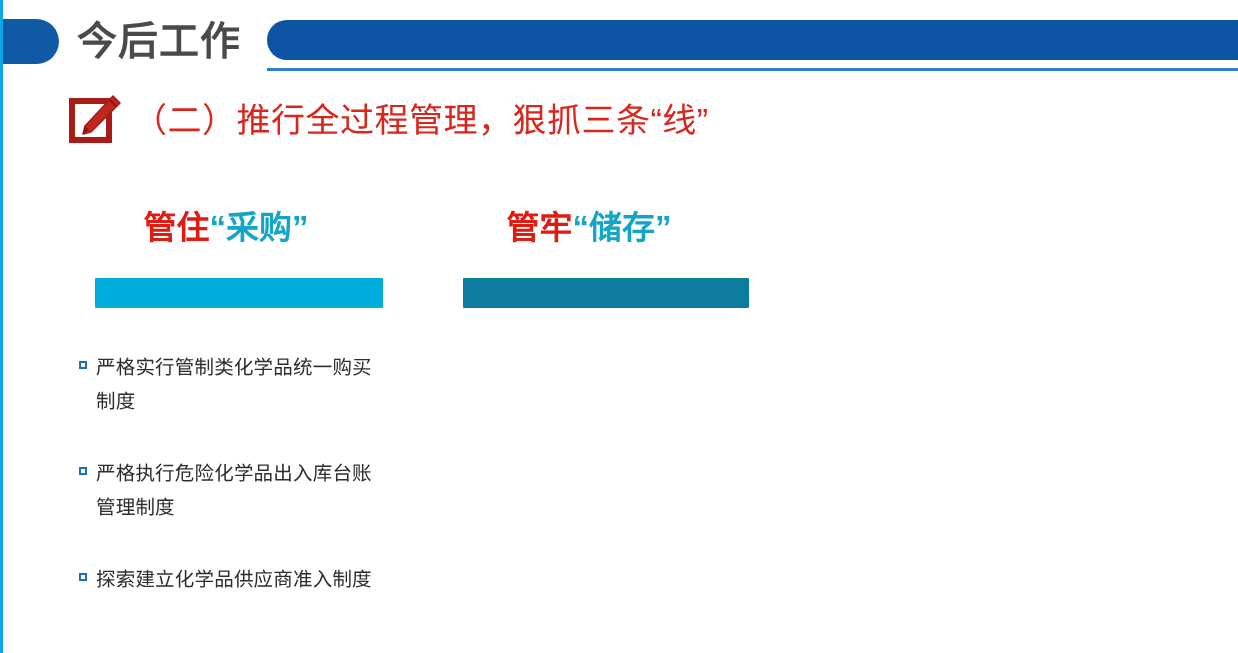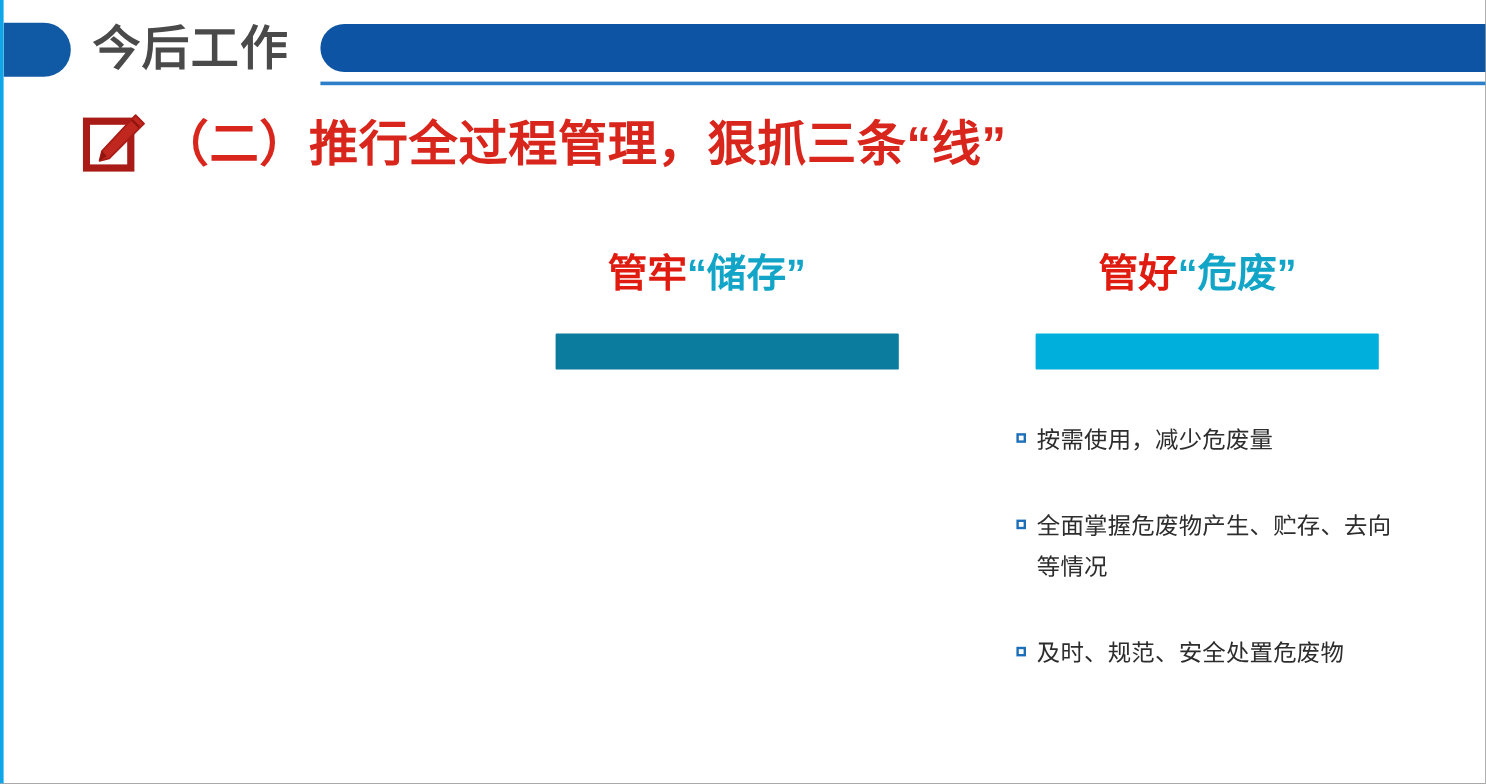--- a/index.html
+++ b/index.html
@@ -75,22 +75,22 @@
     height: 56px;
   }
   .edit-icon {
     width: 54px;
     height: 50px;
     flex: 0 0 auto;
     display: block;
   }
   .subtitle-text {
     margin-left: 10px;
-    font-size: 41px;
-    font-weight: bold;
+    font-size: 34px;
+    font-weight: normal;
     color: #d9261c;
     letter-spacing: 0.5px;
     white-space: nowrap;
     line-height: 40px;
   }
 
   
   .columns {
     position: absolute;
     left: 0;
@@ -187,43 +187,43 @@
           <line x1="41" y1="5" x2="47" y2="11" stroke="#8f1410" stroke-width="2"></line>
           <polygon points="14,39 16,31 20,35" fill="#8f1410"></polygon>
         </g>
       </svg>
     </span>
     <span class="subtitle-text">（二）推行全过程管理，狠抓三条“线”</span>
   </div>
 
   <div class="columns">
 
+    <div class="col col-1">
+      <div class="col-heading">
+        <span class="head-red">管住</span><span class="head-cyan">“采购”</span>
+      </div>
+      <div class="col-bar" style="background: rgb(0, 173, 218);"></div>
+      <ul class="bullets">
+        <li class="bullet-item">
+          <span class="bullet-mark"></span>
+          <span class="bullet-text">严格实行管制类化学品统一购买制度</span>
+        </li>
+        <li class="bullet-item">
+          <span class="bullet-mark"></span>
+          <span class="bullet-text">严格执行危险化学品出入库台账管理制度</span>
+        </li>
+        <li class="bullet-item">
+          <span class="bullet-mark"></span>
+          <span class="bullet-text">探索建立化学品供应商准入制度</span>
+        </li>
+      </ul>
+    </div>
 
     <div class="col col-2">
       <div class="col-heading">
         <span class="head-red">管牢</span><span class="head-cyan">“储存”</span>
       </div>
       <div class="col-bar" style="background: rgb(11, 123, 158);"></div>
     </div>
 
-    <div class="col col-3">
-      <div class="col-heading">
-        <span class="head-red">管好</span><span class="head-cyan">“危废”</span>
-      </div>
-      <div class="col-bar" style="background: rgb(0, 175, 220);"></div>
-      <ul class="bullets">
-        <li class="bullet-item">
-          <span class="bullet-mark"></span>
-          <span class="bullet-text">按需使用，减少危废量</span>
-        </li>
-        <li class="bullet-item">
-          <span class="bullet-mark"></span>
-          <span class="bullet-text">全面掌握危废物产生、贮存、去向等情况</span>
-        </li>
-        <li class="bullet-item">
-          <span class="bullet-mark"></span>
-          <span class="bullet-text">及时、规范、安全处置危废物</span>
-        </li>
-      </ul>
-    </div>
 
   </div>
 </div>
 
 </body></html>

